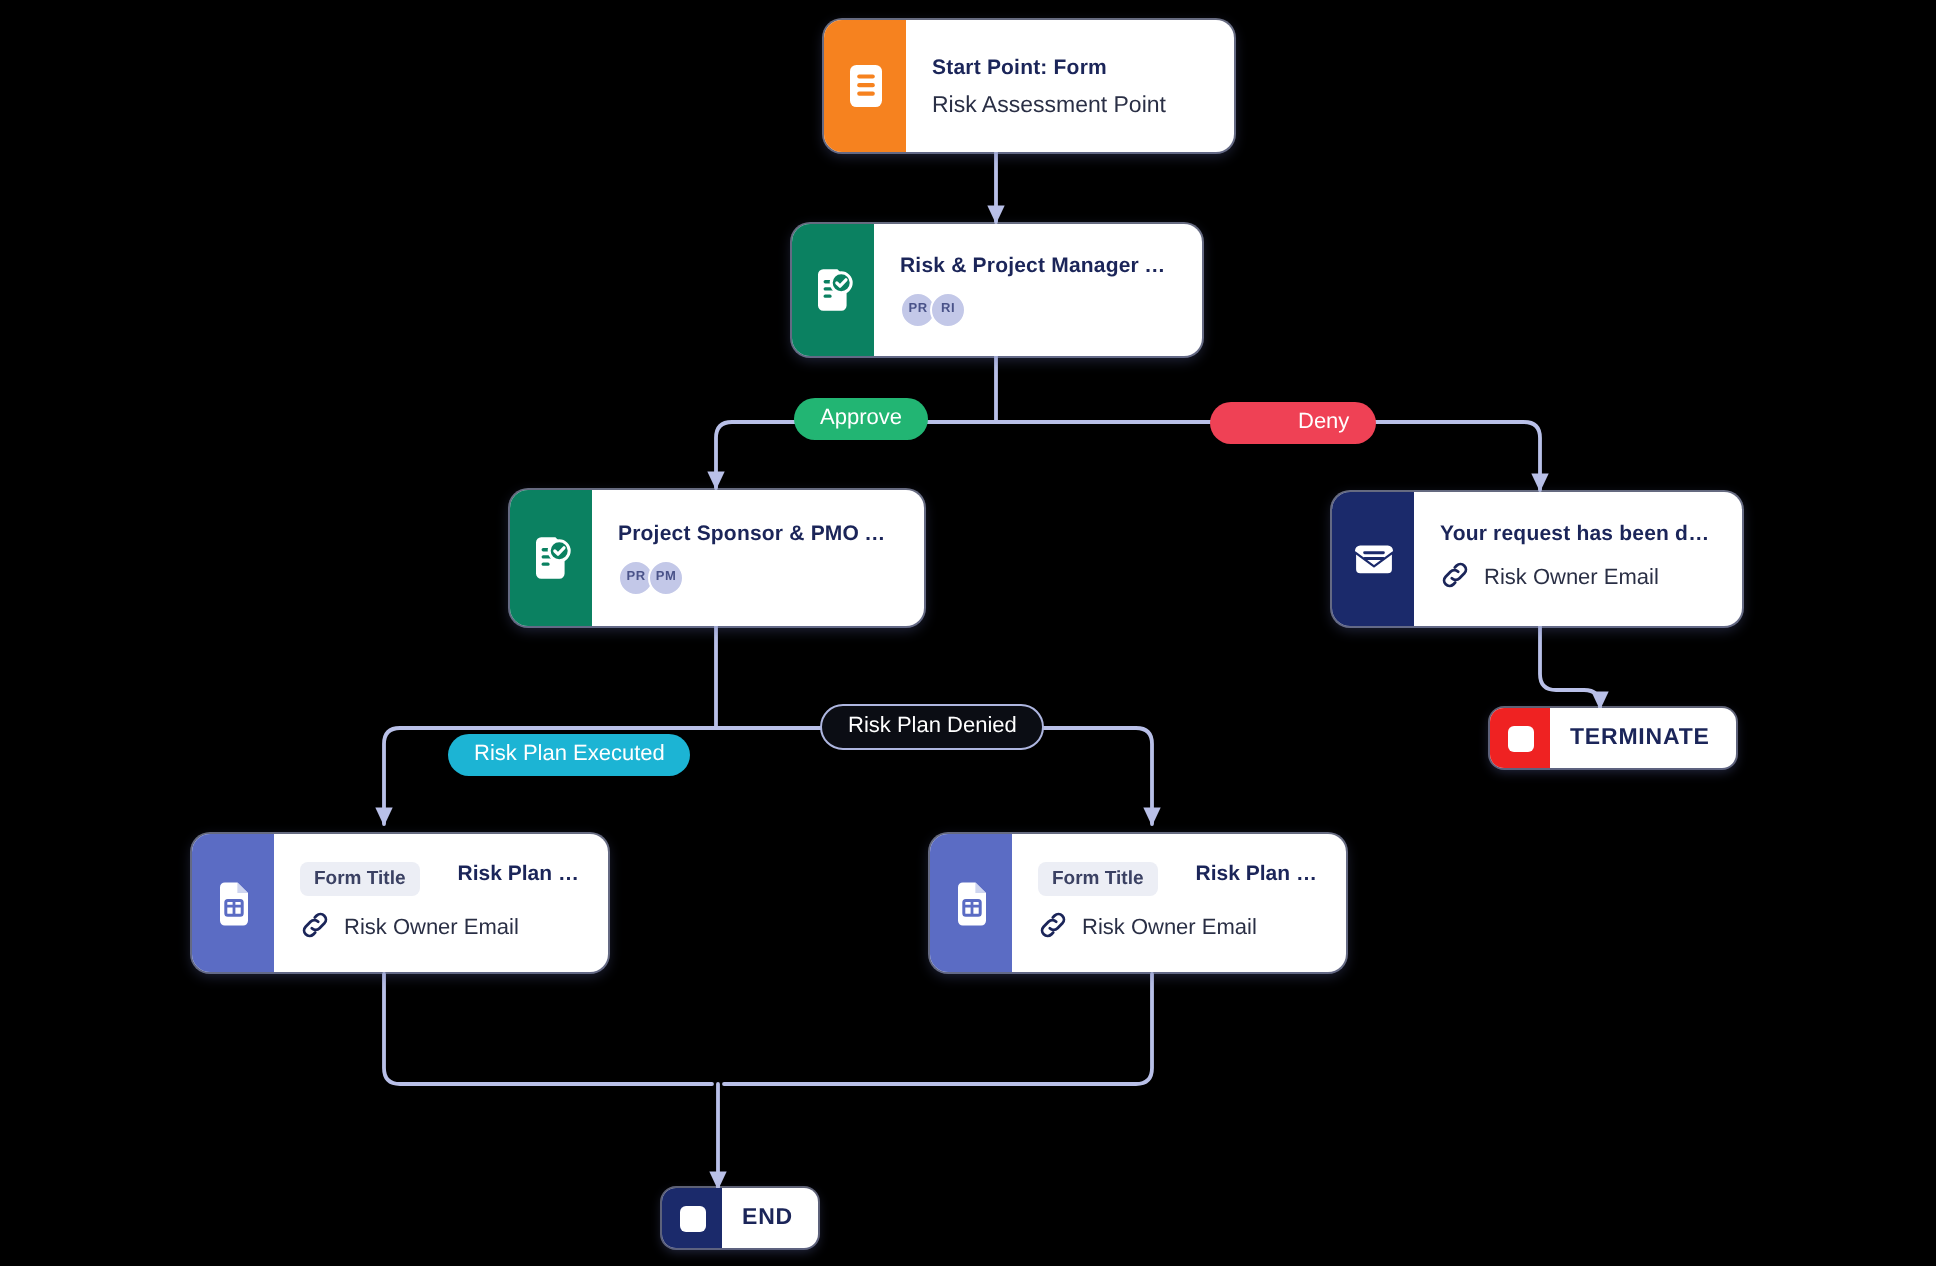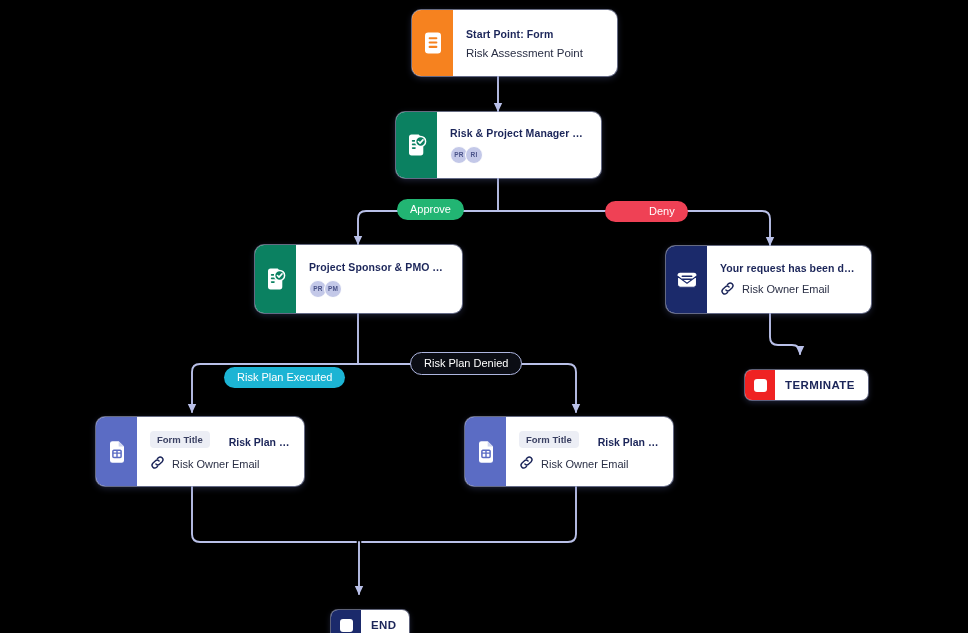--- a/index.html
+++ b/index.html
@@ -91,21 +91,21 @@
   }
 
   
   .link-row {
     display: flex; align-items: center; gap: 7px;
     font-size: 11px; color: #2a2f45;
     white-space: nowrap; overflow: hidden;
   }
 
   
-  .chip-row { display: flex; align-items: flex-end; gap: 19px; min-width: 0; }
+  .chip-row { display: flex; align-items: flex-start; gap: 19px; min-width: 0; }
   .chip {
     background: #eceef5;
     color: #3b4163;
     font-size: 9.5px;
     font-weight: bold;
     padding: 3px 7px;
     border-radius: 4px;
     white-space: nowrap;
   }
   .chip-val {
@@ -135,21 +135,20 @@
   
   .terminal {
     position: absolute;
     display: flex;
     align-items: center;
     background: #ffffff;
     border-radius: 7px;
     box-shadow: 0 2px 6px rgba(90,100,160,0.40), 0 0 0 1px rgba(190,196,230,0.5);
     overflow: hidden;
     z-index: 6;
-    margin-top: 16px;
   }
   .terminal-icon {
     width: 30px; height: 30px;
     display: flex; align-items: center; justify-content: center;
     flex: 0 0 30px;
   }
   .t-red  { background: #ef2222; }
   .t-navy { background: #1b2a6b; }
   .terminal-label {
     padding: 0 13px 0 10px;

